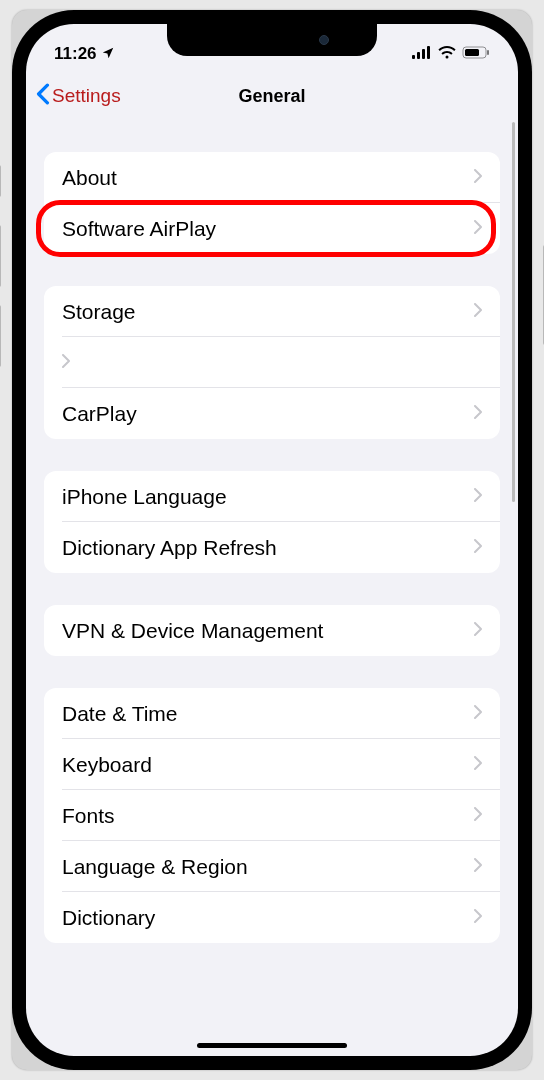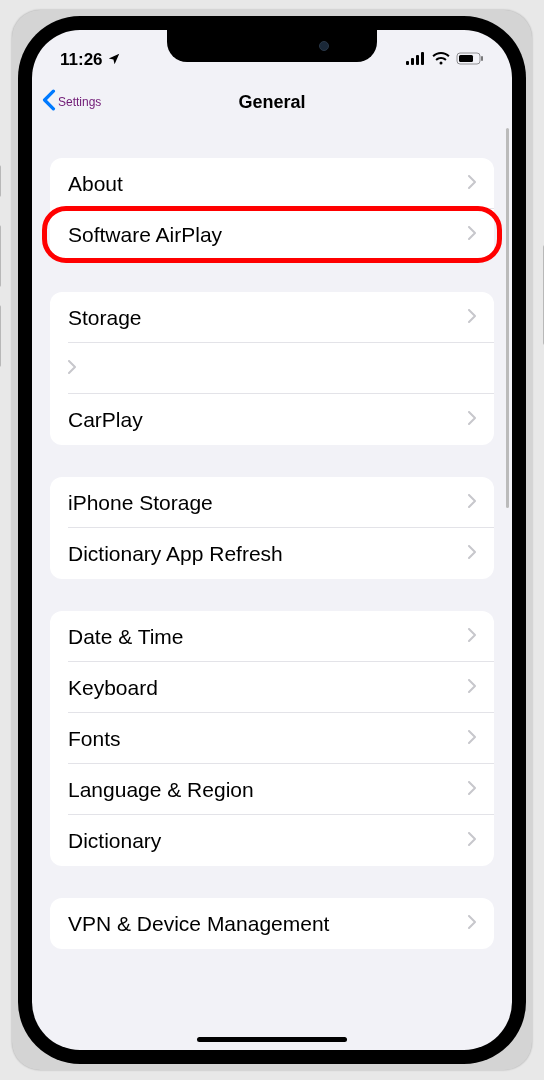--- a/index.html
+++ b/index.html
@@ -13,22 +13,21 @@
       width: 544px;
       height: 1080px;
       display: flex;
       justify-content: center;
       align-items: center;
     }
     .phone-frame {
       width: 520px;
       height: 1060px;
       background: #d4d4d4;
-      border-radius: 28px;
-      padding: 6px;
+      border-radius: 15px;
       box-shadow: 0 0 2px rgba(0,0,0,0.3);
     }
     .phone-bezel {
       width: 100%;
       height: 100%;
       background: #000;
       border-radius: 62px;
       padding: 14px;
       position: relative;
     }
@@ -89,22 +88,22 @@
     .nav-bar {
       height: 48px;
       display: flex;
       align-items: center;
       position: relative;
       padding: 0 10px;
     }
     .back-btn {
       display: flex;
       align-items: center;
-      color: #701a75;
-      font-size: 12px;
+      color: #b91c1c;
+      font-size: 19px;
       cursor: pointer;
       gap: 2px;
     }
     .back-chevron {
       font-size: 26px;
       font-weight: 400;
       line-height: 1;
     }
     .nav-title {
       position: absolute;
@@ -279,34 +278,42 @@
             </div>
             <div class="row">
               <span class="row-label">CarPlay</span>
               <span class="chevron"><svg width="8" height="14" viewBox="0 0 8 14" fill="none" stroke="#c7c7cc" stroke-width="2" stroke-linecap="round" stroke-linejoin="round">
                   <polyline points="1,1 7,7 1,13"></polyline>
                 </svg></span>
             </div>
           </div>
           <div class="group">
             <div class="row">
-              <span class="row-label">iPhone Storage</span>
+              <span class="row-label">iPhone Language</span>
               <span class="chevron"><svg width="8" height="14" viewBox="0 0 8 14" fill="none" stroke="#c7c7cc" stroke-width="2" stroke-linecap="round" stroke-linejoin="round">
                   <polyline points="1,1 7,7 1,13"></polyline>
                 </svg></span>
             </div>
             <div class="row">
               <span class="row-label">Dictionary App Refresh</span>
               <span class="chevron"><svg width="8" height="14" viewBox="0 0 8 14" fill="none" stroke="#c7c7cc" stroke-width="2" stroke-linecap="round" stroke-linejoin="round">
                   <polyline points="1,1 7,7 1,13"></polyline>
                 </svg></span>
             </div>
           </div>
           <div class="group">
             <div class="row">
+              <span class="row-label">VPN &amp; Device Management</span>
+              <span class="chevron"><svg width="8" height="14" viewBox="0 0 8 14" fill="none" stroke="#c7c7cc" stroke-width="2" stroke-linecap="round" stroke-linejoin="round">
+                  <polyline points="1,1 7,7 1,13"></polyline>
+                </svg></span>
+            </div>
+          </div>
+          <div class="group">
+            <div class="row">
               <span class="row-label">Date &amp; Time</span>
               <span class="chevron"><svg width="8" height="14" viewBox="0 0 8 14" fill="none" stroke="#c7c7cc" stroke-width="2" stroke-linecap="round" stroke-linejoin="round">
                   <polyline points="1,1 7,7 1,13"></polyline>
                 </svg></span>
             </div>
             <div class="row">
               <span class="row-label">Keyboard</span>
               <span class="chevron"><svg width="8" height="14" viewBox="0 0 8 14" fill="none" stroke="#c7c7cc" stroke-width="2" stroke-linecap="round" stroke-linejoin="round">
                   <polyline points="1,1 7,7 1,13"></polyline>
                 </svg></span>
@@ -318,28 +325,20 @@
                 </svg></span>
             </div>
             <div class="row">
               <span class="row-label">Language &amp; Region</span>
               <span class="chevron"><svg width="8" height="14" viewBox="0 0 8 14" fill="none" stroke="#c7c7cc" stroke-width="2" stroke-linecap="round" stroke-linejoin="round">
                   <polyline points="1,1 7,7 1,13"></polyline>
                 </svg></span>
             </div>
             <div class="row">
               <span class="row-label">Dictionary</span>
-              <span class="chevron"><svg width="8" height="14" viewBox="0 0 8 14" fill="none" stroke="#c7c7cc" stroke-width="2" stroke-linecap="round" stroke-linejoin="round">
-                  <polyline points="1,1 7,7 1,13"></polyline>
-                </svg></span>
-            </div>
-          </div>
-          <div class="group">
-            <div class="row">
-              <span class="row-label">VPN &amp; Device Management</span>
               <span class="chevron"><svg width="8" height="14" viewBox="0 0 8 14" fill="none" stroke="#c7c7cc" stroke-width="2" stroke-linecap="round" stroke-linejoin="round">
                   <polyline points="1,1 7,7 1,13"></polyline>
                 </svg></span>
             </div>
           </div>
           <div class="highlight" style="left: 10px; top: 80px; width: 460px; height: 57px;"></div>
         </div>
 
       <div class="home-indicator"></div>
     </div>

